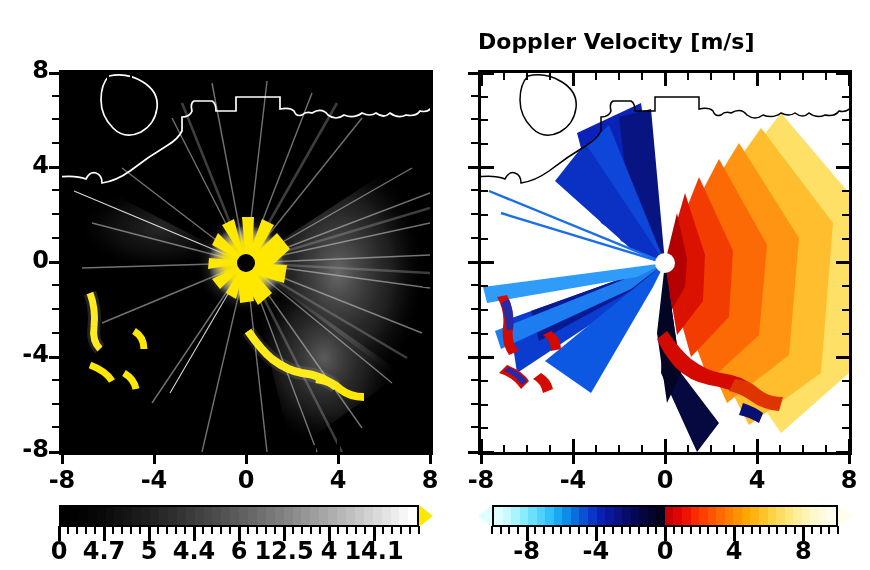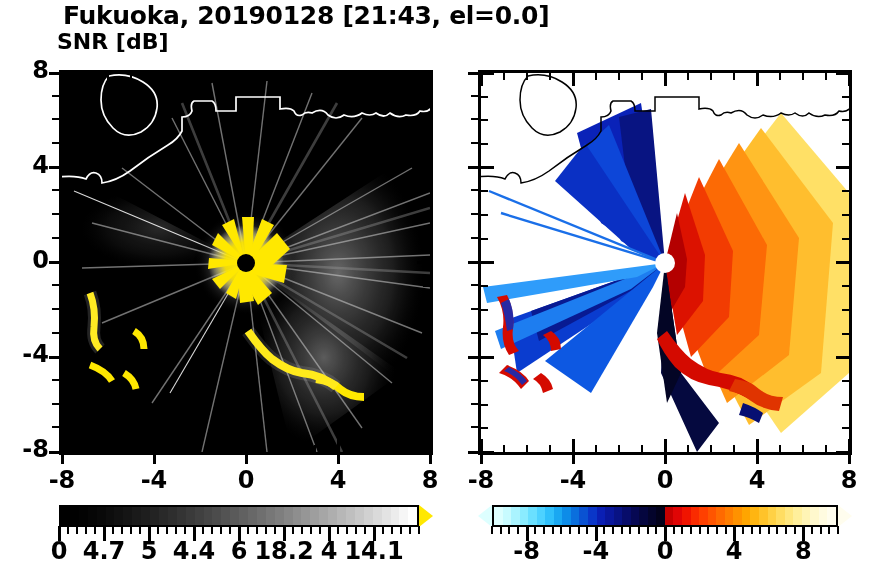--- a/index.html
+++ b/index.html
@@ -35,22 +35,21 @@
   .cbtick{position:absolute;background:#000;}
   .cblabel{position:absolute;font-size:24px;font-weight:bold;color:#000;
            white-space:nowrap;text-align:center;top:537px;}
   .arrow{position:absolute;top:0;width:0;height:0;}
 </style>
 </head>
 <body>
 
 <div id="root">
 
-  <div class="ttl" id="main-title">Fukuoka, 20190128 [21:43, el=0.0]</div>
-  <div class="ttl" id="sub-left">SNR [dB]</div>
+  <div class="ttl" id="sub-right">Doppler Velocity [m/s]</div>
 
   <div class="panel" id="panel-snr">
     <svg class="pcanvas" viewBox="0 0 368 379" preserveAspectRatio="none">
       <defs>
         <radialGradient id="gSpokeE" cx="50%" cy="50%" r="50%">
           <stop offset="0%" stop-color="#ffffff" stop-opacity="1"></stop>
           <stop offset="30%" stop-color="#d8d8d8" stop-opacity=".85"></stop>
           <stop offset="70%" stop-color="#8a8a8a" stop-opacity=".5"></stop>
           <stop offset="100%" stop-color="#303030" stop-opacity=".05"></stop>
         </radialGradient>
@@ -517,21 +516,21 @@
       <div class="arrow" style="left: 359px; z-index: -1; border-top: 13px solid transparent; border-bottom: 13px solid transparent; border-left: 16px solid rgb(0, 0, 0); top: -2px;"></div>
       <div class="arrow" style="left: 0px; border-top: 11px solid transparent; border-bottom: 11px solid transparent; border-right: 14px solid rgb(221, 255, 255);"></div>
       <div class="arrow" style="left: -1px; z-index: -1; border-top: 13px solid transparent; border-bottom: 13px solid transparent; border-right: 16px solid rgb(0, 0, 0); top: -2px;"></div>
     </div>
   <div id="cblabels">
       <div class="cblabel" style="left: 19px; width: 80px;">0</div>
       <div class="cblabel" style="left: 64px; width: 80px;">4.7</div>
       <div class="cblabel" style="left: 109px; width: 80px;">5</div>
       <div class="cblabel" style="left: 154px; width: 80px;">4.4</div>
       <div class="cblabel" style="left: 199px; width: 80px;">6</div>
-      <div class="cblabel" style="left: 244px; width: 80px;">18.2</div>
+      <div class="cblabel" style="left: 244px; width: 80px;">12.5</div>
       <div class="cblabel" style="left: 289px; width: 80px;">4</div>
       <div class="cblabel" style="left: 334px; width: 80px;">14.1</div>
       <div class="cblabel" style="left: 486.6px; width: 80px;">-8</div>
       <div class="cblabel" style="left: 555.8px; width: 80px;">-4</div>
       <div class="cblabel" style="left: 625px; width: 80px;">0</div>
       <div class="cblabel" style="left: 694.2px; width: 80px;">4</div>
       <div class="cblabel" style="left: 763.4px; width: 80px;">8</div>
     </div>
 
 <div class="cbtick" style="position: absolute; left: 58px; top: 526px; width: 3px; height: 15px;"></div>

